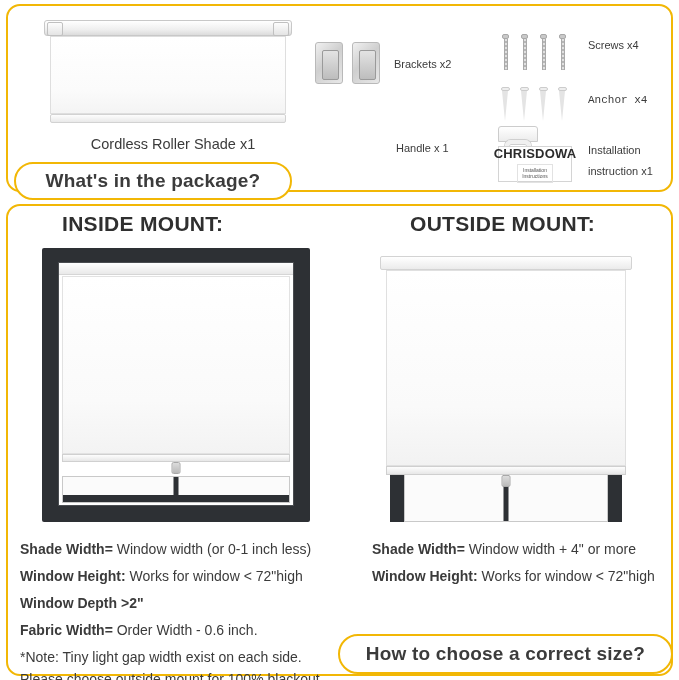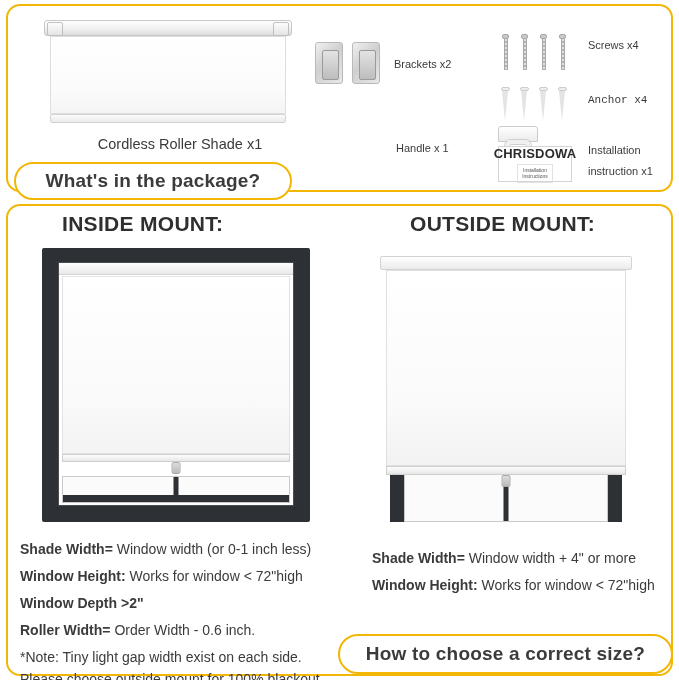--- a/index.html
+++ b/index.html
@@ -75,21 +75,21 @@
     background: linear-gradient(180deg,#ffffff,#fbfbfb 70%,#f4f4f4);
     border: 1px solid #dedede;
   }
   .shade-bottom-bar {
     position: absolute; left: 6px; top: 94px; width: 236px; height: 9px;
     background: linear-gradient(#fdfdfd,#e9e9e9);
     border: 1px solid #d2d2d2; border-radius: 2px;
   }
   .shade-caption {
     position: absolute;
-    left: 27px; top: 130px; width: 290px;
+    left: 20px; top: 130px; width: 290px;
     text-align: center;
     font-size: 14.5px; color: #3b3b3b;
   }
 
   
   .bracket {
     position: absolute;
     width: 28px; height: 42px;
     background: linear-gradient(135deg,#f0f0f0,#cfcfcf 45%,#e8e8e8);
     border: 1px solid #b9b9b9;
@@ -270,21 +270,21 @@
 
   
   .spec {
     position: absolute;
     font-size: 14px; color: #3b3b3b;
     white-space: nowrap;
     line-height: 1.35;
   }
   .spec b { font-weight: bold; }
   #spec-left { left: 20px; top: 540px; }
-  #spec-right { left: 372px; top: 540px; margin-top: 9px; }
+  #spec-right { left: 372px; top: 540px; }
   .spec-line { margin-bottom: 8px; }
   .note-line { margin-bottom: 4px; }
 </style>
 </head>
 <body>
 
 <div class="page">
 
   <div class="panel" id="package-panel">
 
@@ -386,21 +386,21 @@
     <div class="spec-line">
       <b>Shade Width=</b><span> Window width (or 0-1 inch less)</span>
     </div>
     <div class="spec-line">
       <b>Window Height:</b><span> Works for window &lt; 72"high</span>
     </div>
     <div class="spec-line">
       <b>Window Depth &gt;2"</b><span></span>
     </div>
     <div class="spec-line">
-      <b>Roller Width=</b><span> Order Width - 0.6 inch.</span>
+      <b>Fabric Width=</b><span> Order Width - 0.6 inch.</span>
     </div>
     <div class="note-line">*Note: Tiny light gap width exist on each side.</div>
     <div class="note-line">Please choose outside mount for 100% blackout.</div>
   </div>
 
   <div class="spec" id="spec-right">
     <div class="spec-line">
       <b>Shade Width=</b><span> Window width + 4" or more</span>
     </div>
     <div class="spec-line">

